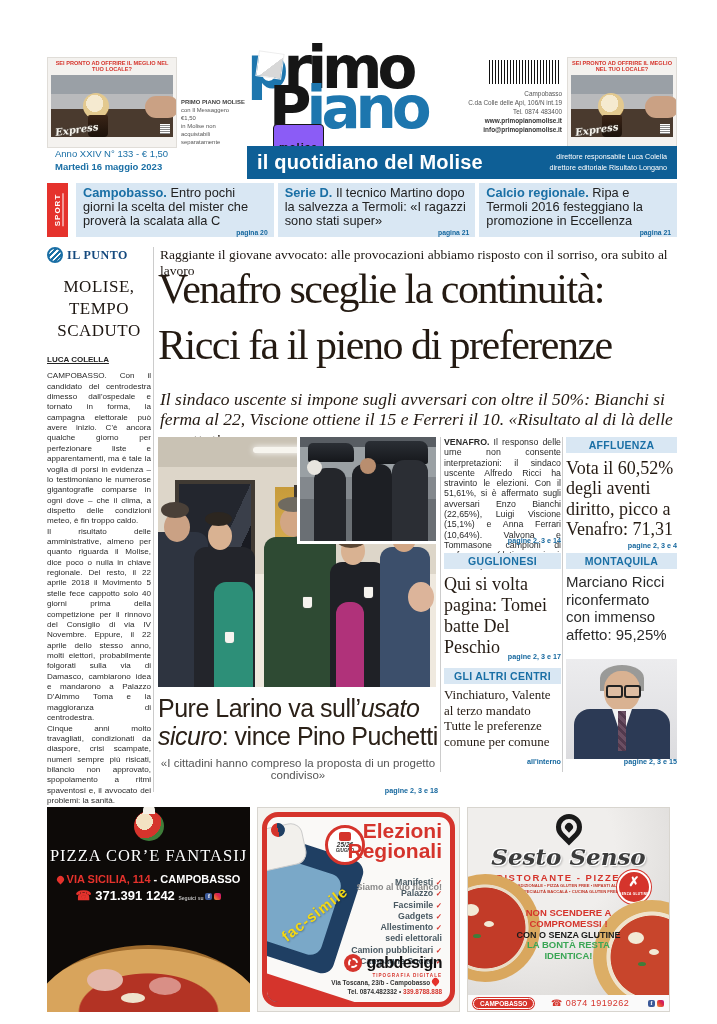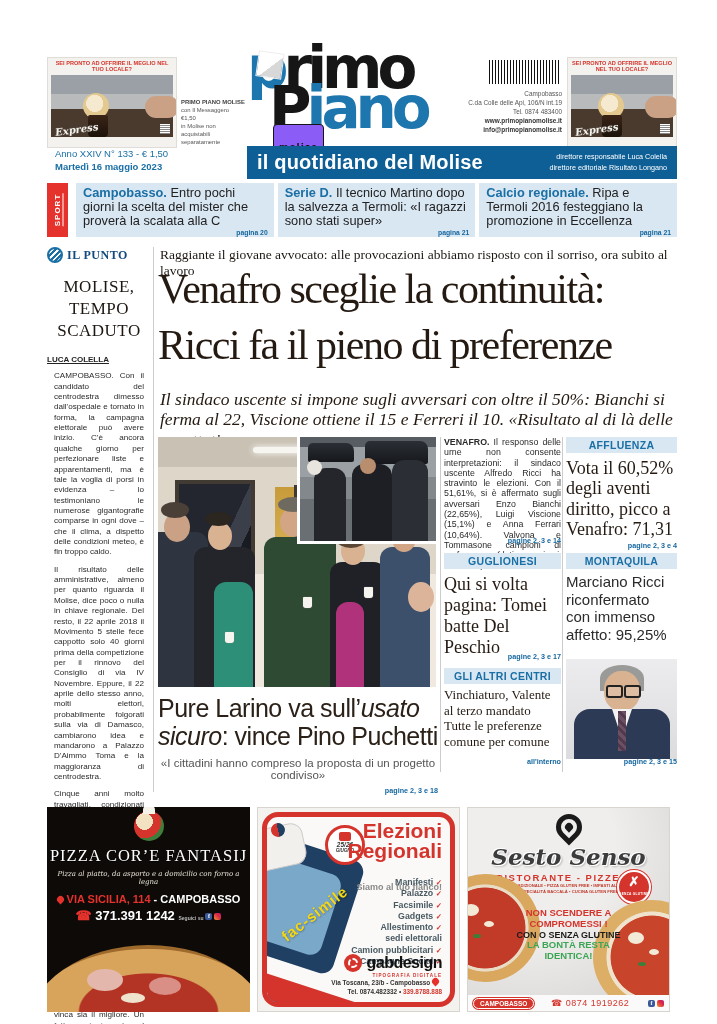--- a/index.html
+++ b/index.html
@@ -44,21 +44,21 @@
   
   .vrule{position:absolute;width:1px;background:#ccc;}
   
   .ilpunto{left:47px;top:247px;width:104px;}
   .ilpunto .hdr{display:flex;align-items:center;gap:4px;}
   .ilpunto .icon{width:12px;height:12px;border-radius:50%;border:2px solid #1a6fa5;background:repeating-linear-gradient(135deg,#1a6fa5 0 2px,#fff 2px 4px);}
   .ilpunto .hname{font:bold 12px "Liberation Serif",serif;color:#14497e;letter-spacing:0.5px;}
   .ilpunto .title{font-family:"Liberation Serif",serif;font-size:17px;text-align:center;line-height:1.3;color:#1d1611;margin-top:13px;letter-spacing:0.5px;}
   .ilpunto .byline{font-size:8px;font-weight:bold;text-decoration:underline;margin-top:13px;color:#222;}
   .ilpunto .body{margin-top:7px;font-size:8.1px;line-height:1.28;text-align:justify;color:#2a2a2a;}
-  .ilpunto .body p{margin:7px;}
+  .ilpunto .body p{margin:0;}
   
   .kicker{left:160px;top:247px;width:518px;font-family:"Liberation Serif",serif;font-size:13.5px;color:#1d1611;}
   .headline{left:158px;top:262px;width:520px;font-family:"Liberation Serif",serif;font-size:42px;letter-spacing:-1.5px;line-height:1.33;color:#241a12;}
   .headline div{white-space:nowrap;}
   .subhead{left:160px;top:389px;width:518px;font:italic 17.5px "Liberation Serif",serif;line-height:1.17;color:#241a12;}
   
   .photo{left:158px;top:437px;width:278px;height:250px;overflow:hidden;background:linear-gradient(180deg,#c9c2b4 0 12%,#ddd6c9 12% 55%,#efe9df 55% 100%);}
   .ph-light{position:absolute;left:34%;top:4%;width:60px;height:6px;background:#f7f5ef;border-radius:3px;box-shadow:0 0 6px #fff;}
   .win{position:absolute;background:linear-gradient(115deg,#23262e 0 55%,#3a3f4a 55% 70%,#191b22 70%);border:4px solid #403a33;}
   .glow{position:absolute;background:linear-gradient(#c79b3a,#e0bc62);}
@@ -342,21 +342,20 @@
     <div class="gl" style="left:58px;"></div>
     <div class="suit"></div>
     <div class="shirt"></div>
     <div class="tie"></div>
   </div>
   <div class="pgline abs" style="left:566px;top:757px;width:111px;">pagine 2, 3 e 15</div>
 
   <div class="adbox pizza-ad">
     <div class="mascot"></div>
     <div class="pizza-title">Pizza Cor’e Fantasij</div>
-    <div class="pizza-sub">Pizza al piatto, da asporto e a domicilio con forno a legna</div>
     <div class="pizza-addr"><span class="pin"></span><span>VIA SICILIA, 114</span><span class="w"> - CAMPOBASSO</span></div>
     <div class="pizza-tel"><span class="ic">☎ </span><span>371.391 1242</span>
       <span class="pizza-follow">Seguici su</span><span class="soc fb">f</span><span class="soc ig"></span>
     </div>
     <div class="pizza-img"></div>
   </div>
 
   <div class="adbox elez-ad">
     <div class="elez-frame">
       <div class="coll-sq" style="left:-34px;top:26px;width:118px;height:118px;background:#1f3f63;transform:rotate(18deg);"></div>

